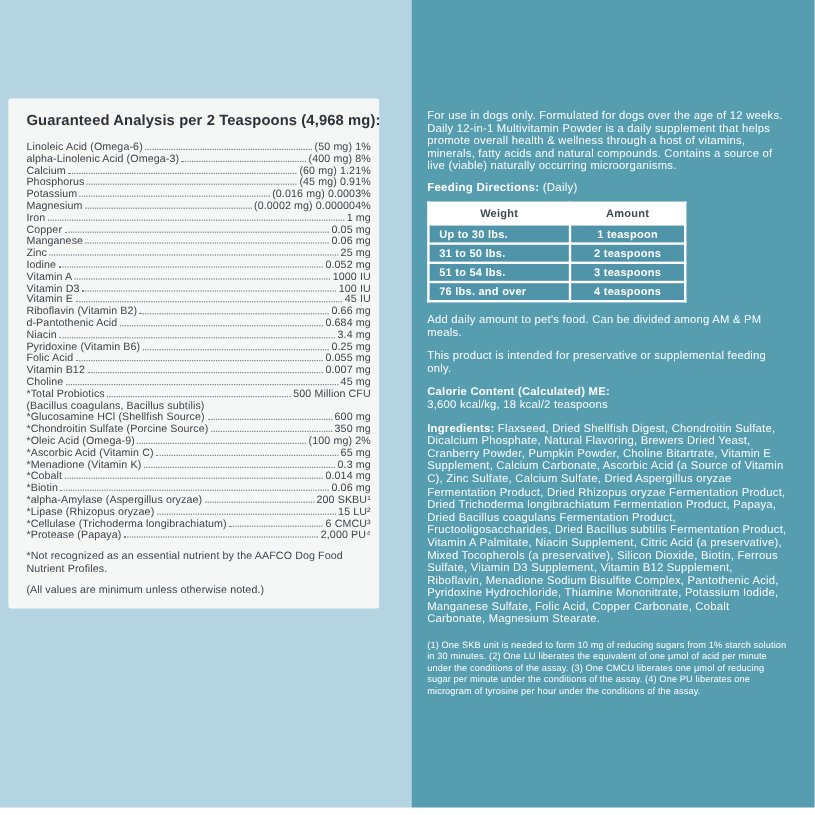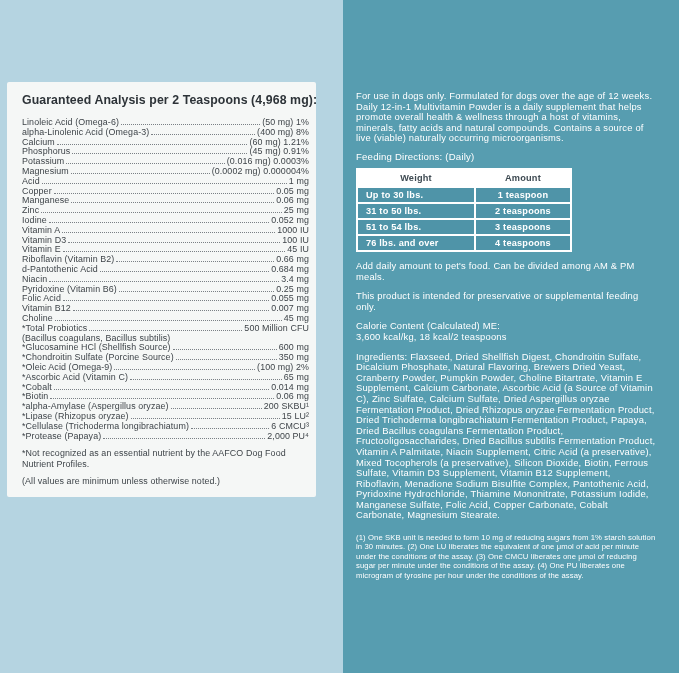--- a/index.html
+++ b/index.html
@@ -66,21 +66,21 @@
   .intro {
     font-size: 9.4px; line-height: 10.5px;
     letter-spacing: 0.2px;
     margin-bottom: 8px !important;
   }
   .sec-heading {
     font-size: 9.6px; line-height: 10.5px;
     letter-spacing: 0.2px;
     margin-bottom: 6px !important;
   }
-  .bold { font-weight: normal; }
+  .bold { font-weight: bold; }
   .feeding-table {
     border-collapse: collapse;
     width: 216px;
     margin-bottom: 9px;
   }
   .feeding-table th, .feeding-table td {
     border: 2px solid #ffffff;
     font-size: 9.2px;
     line-height: 10px;
     padding: 2px 8px;
@@ -144,21 +144,21 @@
             <span class="ga-name">Potassium</span>
             <span class="ga-dots"></span>
             <span class="ga-value">(0.016 mg) 0.0003%</span>
           </div>
           <div class="ga-row">
             <span class="ga-name">Magnesium</span>
             <span class="ga-dots"></span>
             <span class="ga-value">(0.0002 mg) 0.000004%</span>
           </div>
           <div class="ga-row">
-            <span class="ga-name">Acid</span>
+            <span class="ga-name">Iron</span>
             <span class="ga-dots"></span>
             <span class="ga-value">1 mg</span>
           </div>
           <div class="ga-row">
             <span class="ga-name">Copper</span>
             <span class="ga-dots"></span>
             <span class="ga-value">0.05 mg</span>
           </div>
           <div class="ga-row">
             <span class="ga-name">Manganese</span>
@@ -245,20 +245,25 @@
           </div>
           <div class="ga-row">
             <span class="ga-name">*Oleic Acid (Omega-9)</span>
             <span class="ga-dots"></span>
             <span class="ga-value">(100 mg) 2%</span>
           </div>
           <div class="ga-row">
             <span class="ga-name">*Ascorbic Acid (Vitamin C)</span>
             <span class="ga-dots"></span>
             <span class="ga-value">65 mg</span>
+          </div>
+          <div class="ga-row">
+            <span class="ga-name">*Menadione (Vitamin K)</span>
+            <span class="ga-dots"></span>
+            <span class="ga-value">0.3 mg</span>
           </div>
           <div class="ga-row">
             <span class="ga-name">*Cobalt</span>
             <span class="ga-dots"></span>
             <span class="ga-value">0.014 mg</span>
           </div>
           <div class="ga-row">
             <span class="ga-name">*Biotin</span>
             <span class="ga-dots"></span>
             <span class="ga-value">0.06 mg</span>

